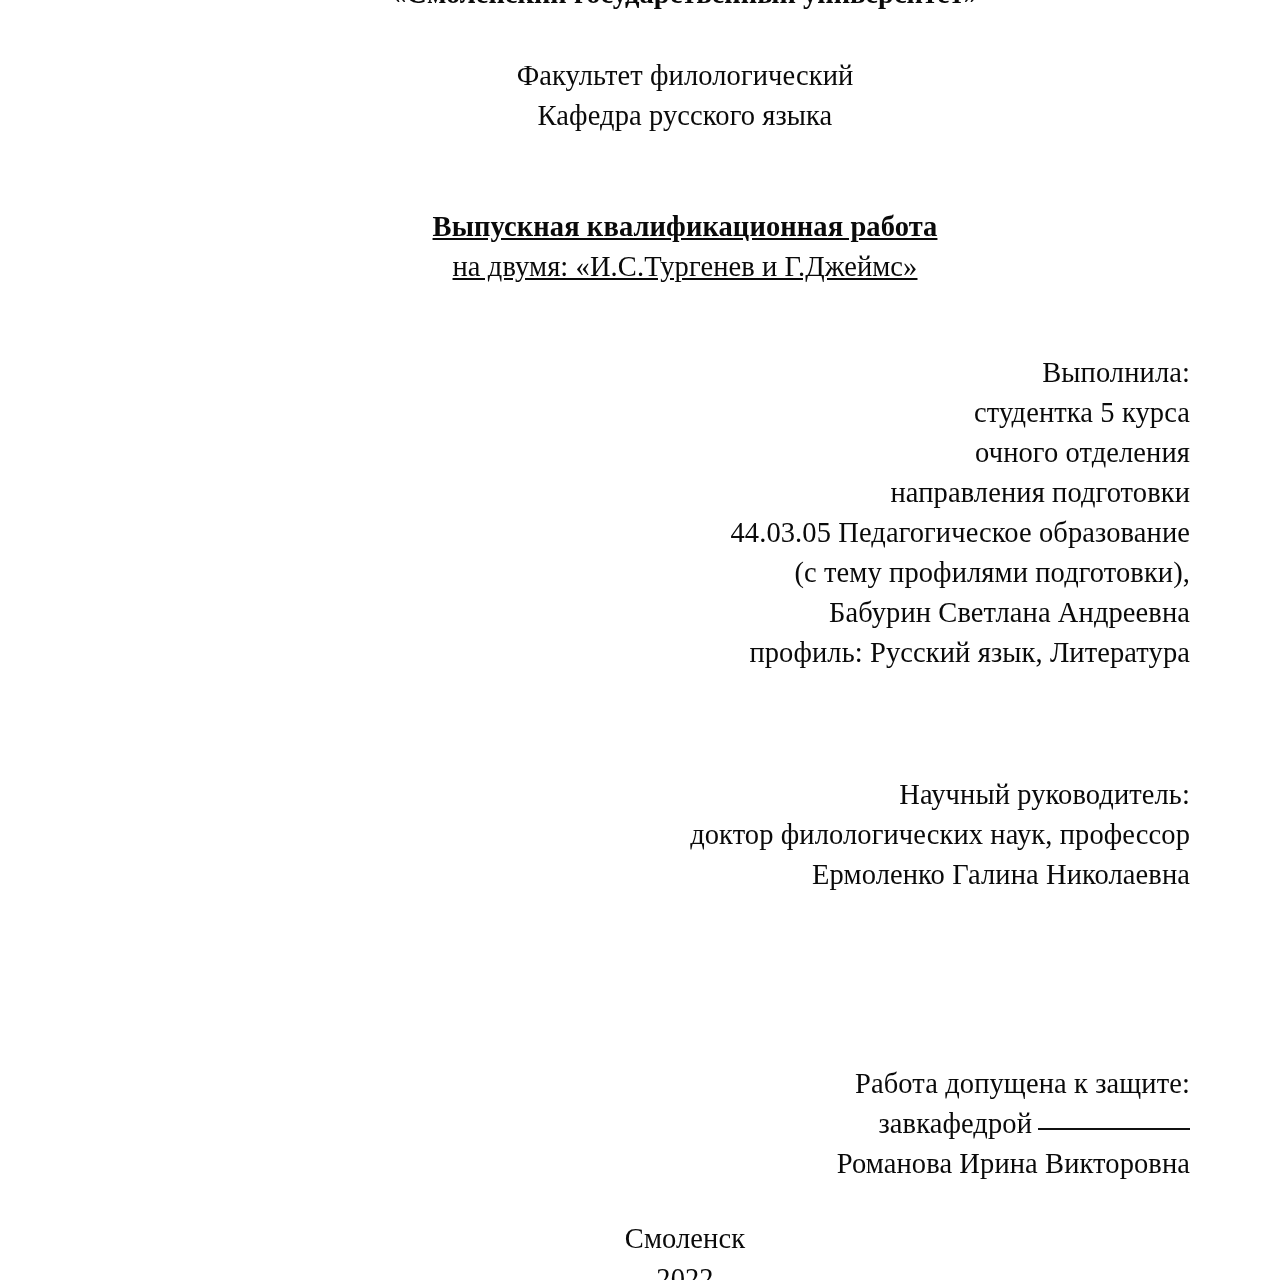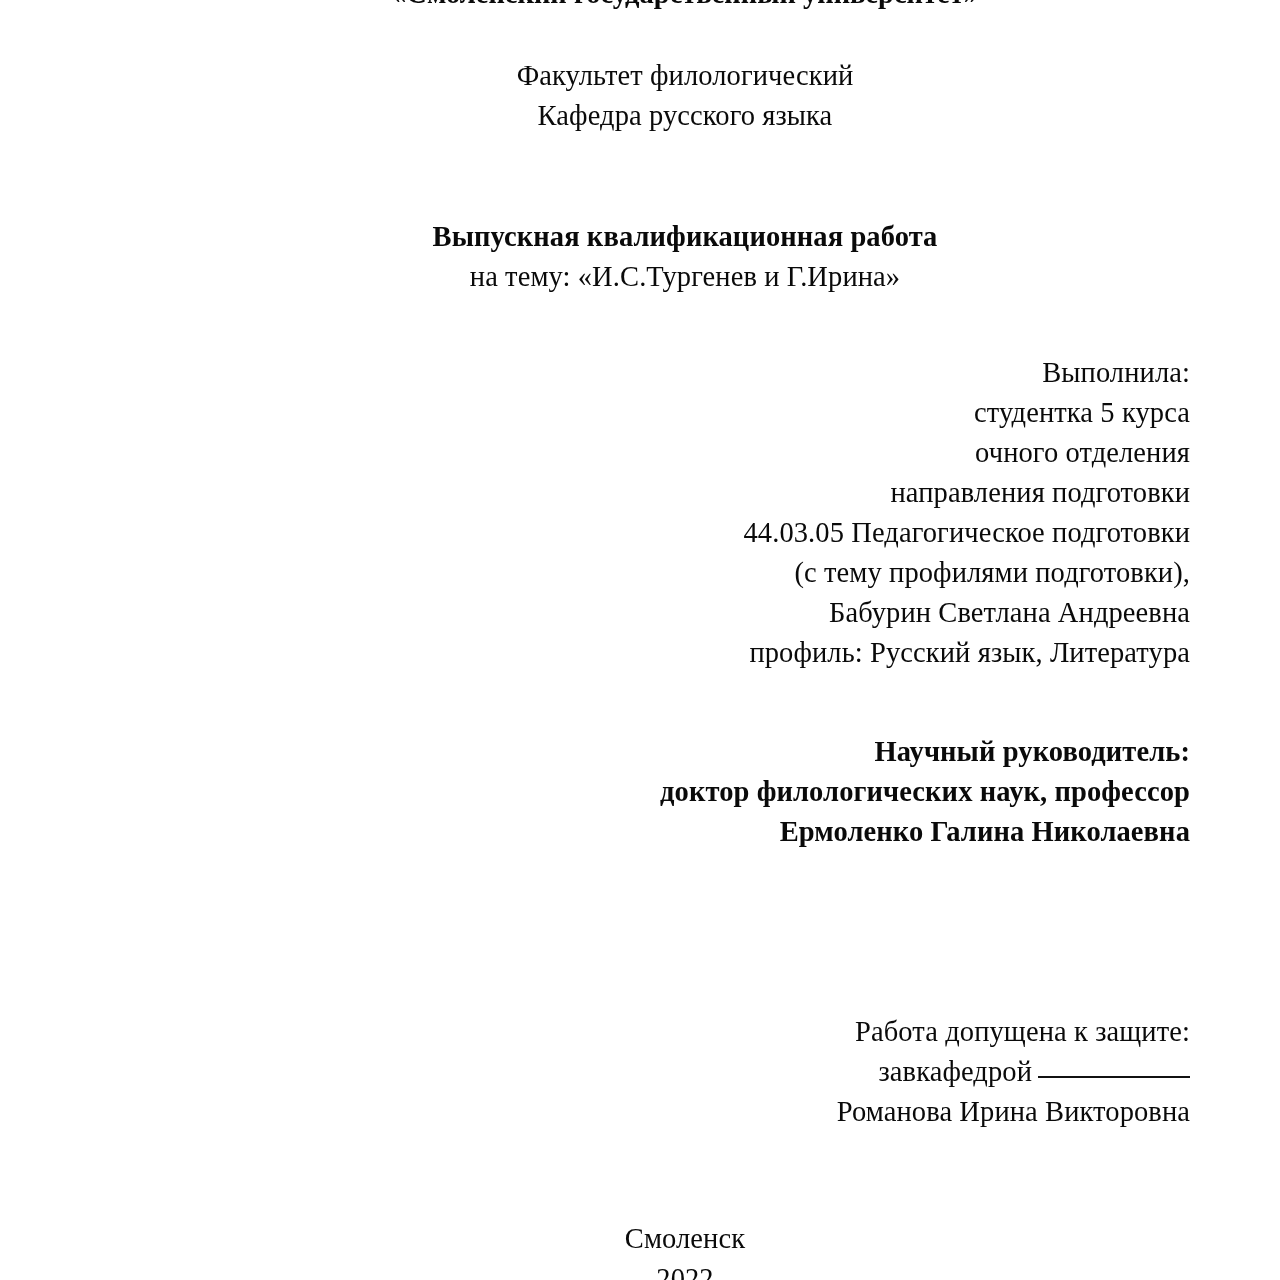--- a/index.html
+++ b/index.html
@@ -43,24 +43,24 @@
     top: -26px;
     text-align: center;
     font-size: 28.5px;
     line-height: 40px;
     font-weight: 700;
   }
 
   .block { position: absolute; left: 180px; width: 1010px; }
 
   #block-faculty   { top: 56px; }
-  #block-title     { top: 217px; }
+  #block-title     { top: 207px; text-decoration: underline; }
   #block-author    { top: 353px; }
-  #block-advisor   { top: 732px; font-weight: bold; }
-  #block-approval  { top: 1012px; }
+  #block-advisor   { top: 775px; }
+  #block-approval  { top: 1064px; }
   #block-footer    { top: 1219px; }
 
   .rule {
     display: inline-block;
     width: 152px;
     border-bottom: 2.5px solid #111111;
     vertical-align: 3px;
     margin-left: 6px;
   }
 </style>
@@ -71,29 +71,29 @@
 
   <div class="clipped-header">«Смоленский государственный университет»</div>
 
   <div class="block" id="block-faculty">
     <div class="line center">Факультет филологический</div>
     <div class="line center">Кафедра русского языка</div>
   </div>
 
   <div class="block" id="block-title">
     <div class="line center bold">Выпускная квалификационная работа</div>
-    <div class="line center">на тему: «И.С.Тургенев и Г.Ирина»</div>
+    <div class="line center">на двумя: «И.С.Тургенев и Г.Джеймс»</div>
   </div>
 
   <div class="block" id="block-author">
     <div class="line right">Выполнила:</div>
     <div class="line right">студентка 5 курса</div>
     <div class="line right">очного отделения</div>
     <div class="line right">направления подготовки</div>
-    <div class="line right">44.03.05 Педагогическое подготовки</div>
+    <div class="line right">44.03.05 Педагогическое образование</div>
     <div class="line right">(с тему профилями подготовки),</div>
     <div class="line right">Бабурин Светлана Андреевна</div>
     <div class="line right">профиль: Русский язык, Литература</div>
   </div>
 
   <div class="block" id="block-advisor">
     <div class="line right">Научный руководитель:</div>
     <div class="line right">доктор филологических наук, профессор</div>
     <div class="line right">Ермоленко Галина Николаевна</div>
   </div>

